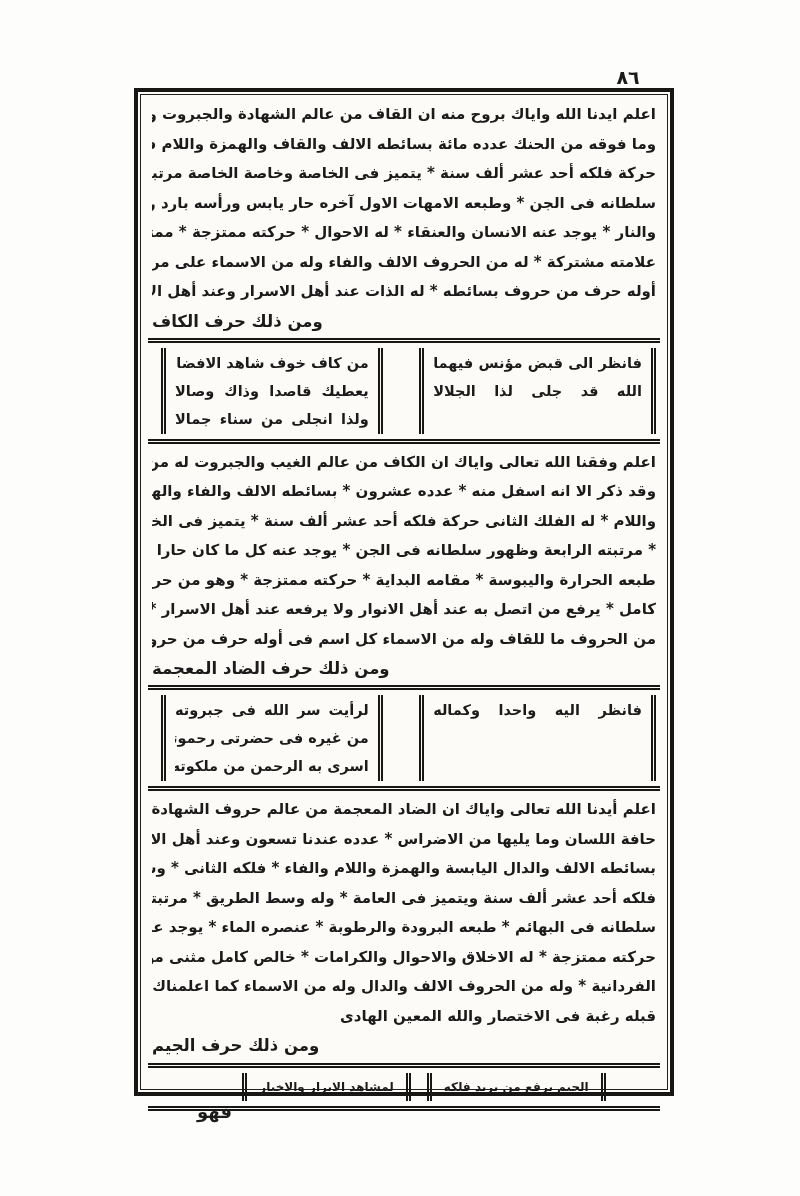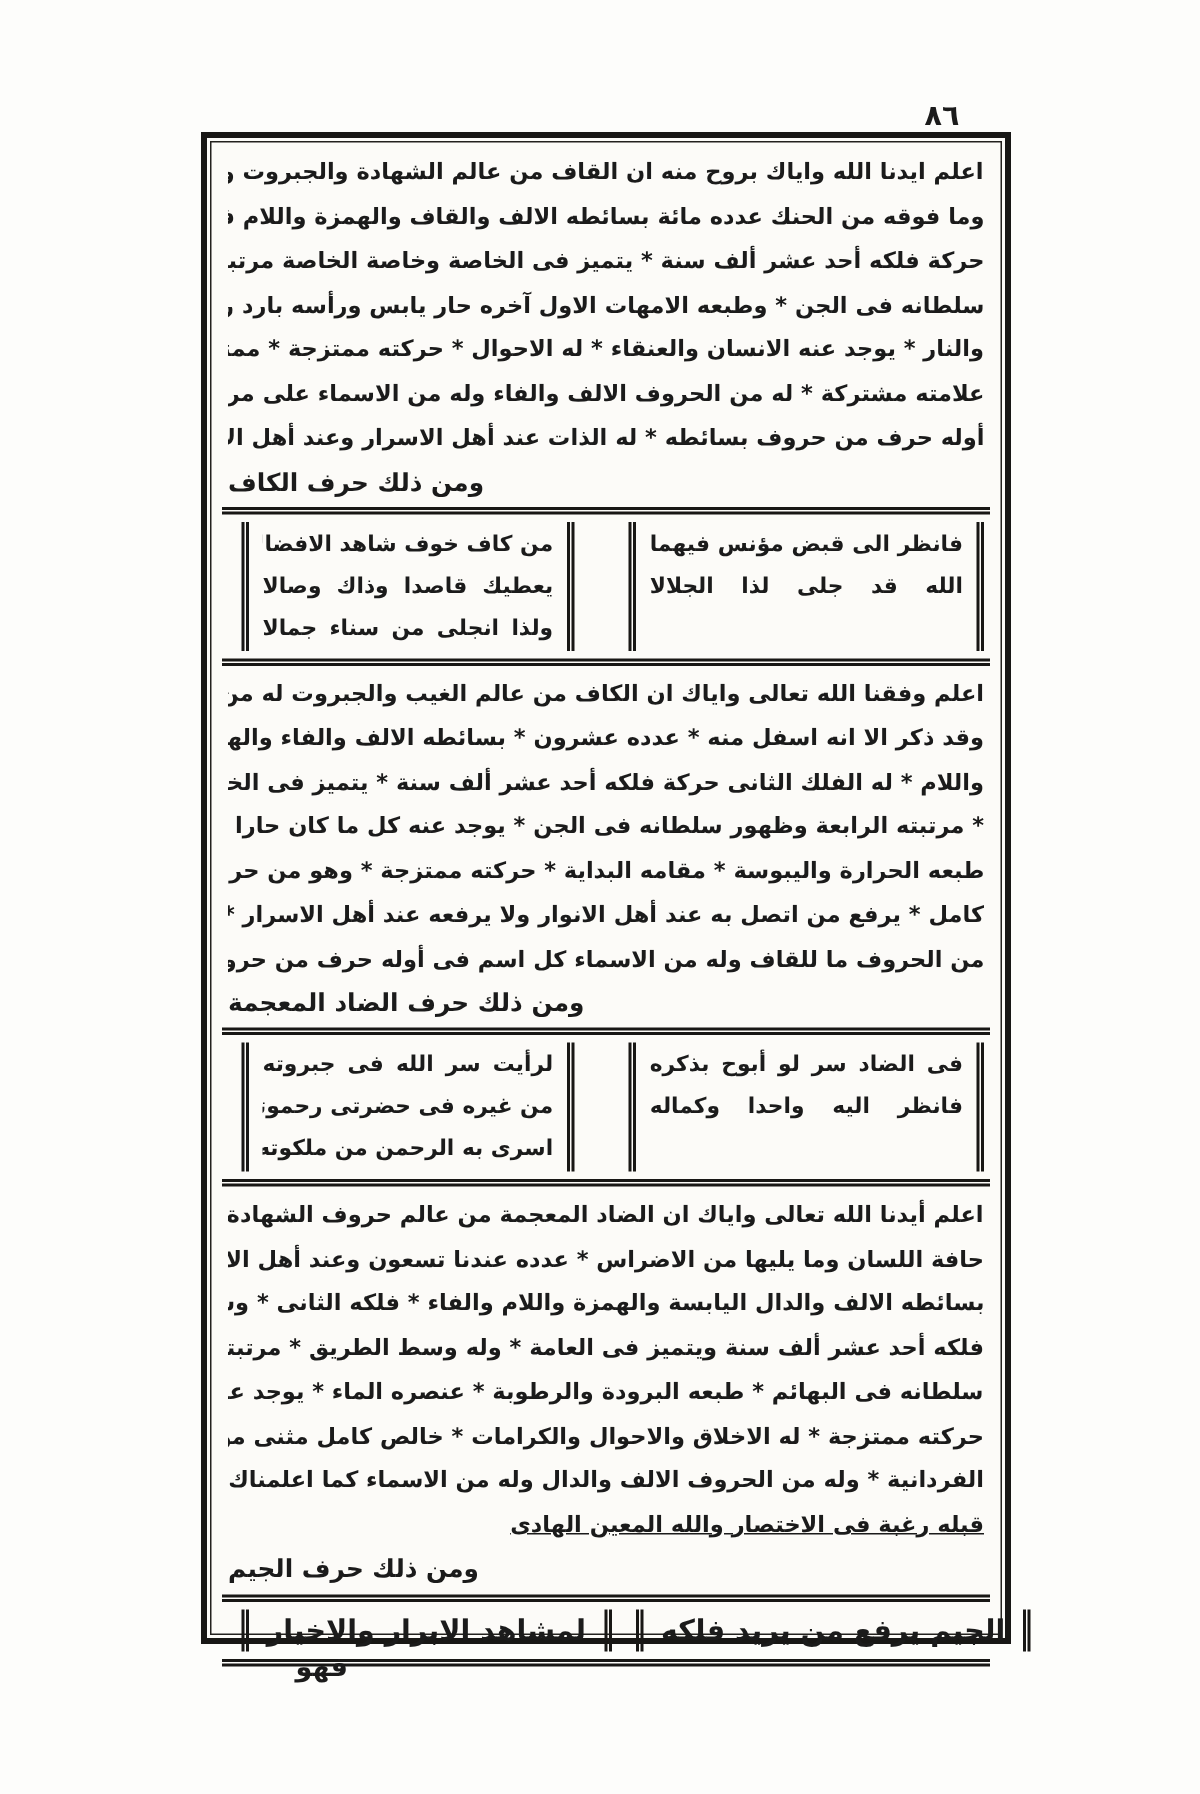--- a/index.html
+++ b/index.html
@@ -20,21 +20,21 @@
   .frame-inner{
     position:absolute;inset:2px;border:1px solid #23211e;
     box-sizing:border-box;direction:rtl;
     padding:5px 11px 2px 11px;
   }
   .prose .line{
     font-size:15px;font-weight:bold;line-height:29.5px;
     white-space:nowrap;overflow:hidden;
     text-align:justify;text-align-last:justify;
   }
-  .short-last .line:last-child{text-align-last:right;text-decoration:underline;}
+  .short-last .line:last-child{text-align-last:right;}
   .heading{
     text-align:left;font-size:16.5px;font-weight:bold;
     line-height:28px;margin:1px 0;
   }
   .verse-table{
     border-top:5px double #181715;border-bottom:5px double #181715;
     margin:2px -4px 4px -4px;padding:5px 4px;
     display:flex;justify-content:space-between;align-items:stretch;
   }
   .verse-cell{
@@ -48,21 +48,21 @@
     white-space:nowrap;overflow:hidden;
     text-align:justify;text-align-last:justify;
   }
   .bottom-row{
     border-top:5px double #181715;border-bottom:5px double #181715;
     margin:3px -4px 0 -4px;padding:5px 0;
     display:flex;justify-content:center;gap:16px;
   }
   .bottom-cell{
     border-right:5px double #181715;border-left:5px double #181715;
-    padding:1px 12px;font-size:19px;font-weight:bold;line-height:26px;
+    padding:1px 12px;font-size:12px;font-weight:bold;line-height:26px;
     white-space:nowrap;
   }
   .bottom-cell.right{margin-right:-40px;}
   .catchword{
     position:absolute;left:197px;top:1101px;
     font-size:18px;font-weight:bold;direction:rtl;
   }
 </style>
 </head>
 <body>
@@ -105,21 +105,20 @@
           <div class="line">* مرتبته الرابعة وظهور سلطانه فى الجن * يوجد عنه كل ما كان حارا يابسا * عنصره النار</div>
           <div class="line">طبعه الحرارة واليبوسة * مقامه البداية * حركته ممتزجة * وهو من حروف الاعراق خاص</div>
           <div class="line">كامل * يرفع من اتصل به عند أهل الانوار ولا يرفعه عند أهل الاسرار * مفرد موحش * له</div>
           <div class="line">من الحروف ما للقاف وله من الاسماء كل اسم فى أوله حرف من حروف بسائطه وحروفه</div>
         </div>
 
       <div class="heading">ومن ذلك حرف الضاد المعجمة</div>
 
       <div class="verse-table">
         <div class="verse-cell right">
-            <div class="line">فى الضاد سر لو أبوح بذكره</div>
             <div class="line">فانظر اليه واحدا وكماله</div>
           </div>
         <div class="verse-cell left">
             <div class="line">لرأيت سر الله فى جبروته</div>
             <div class="line">من غيره فى حضرتى رحموته</div>
             <div class="line">اسرى به الرحمن من ملكوته</div>
           </div>
       </div>
 
       <div class="prose short-last">

